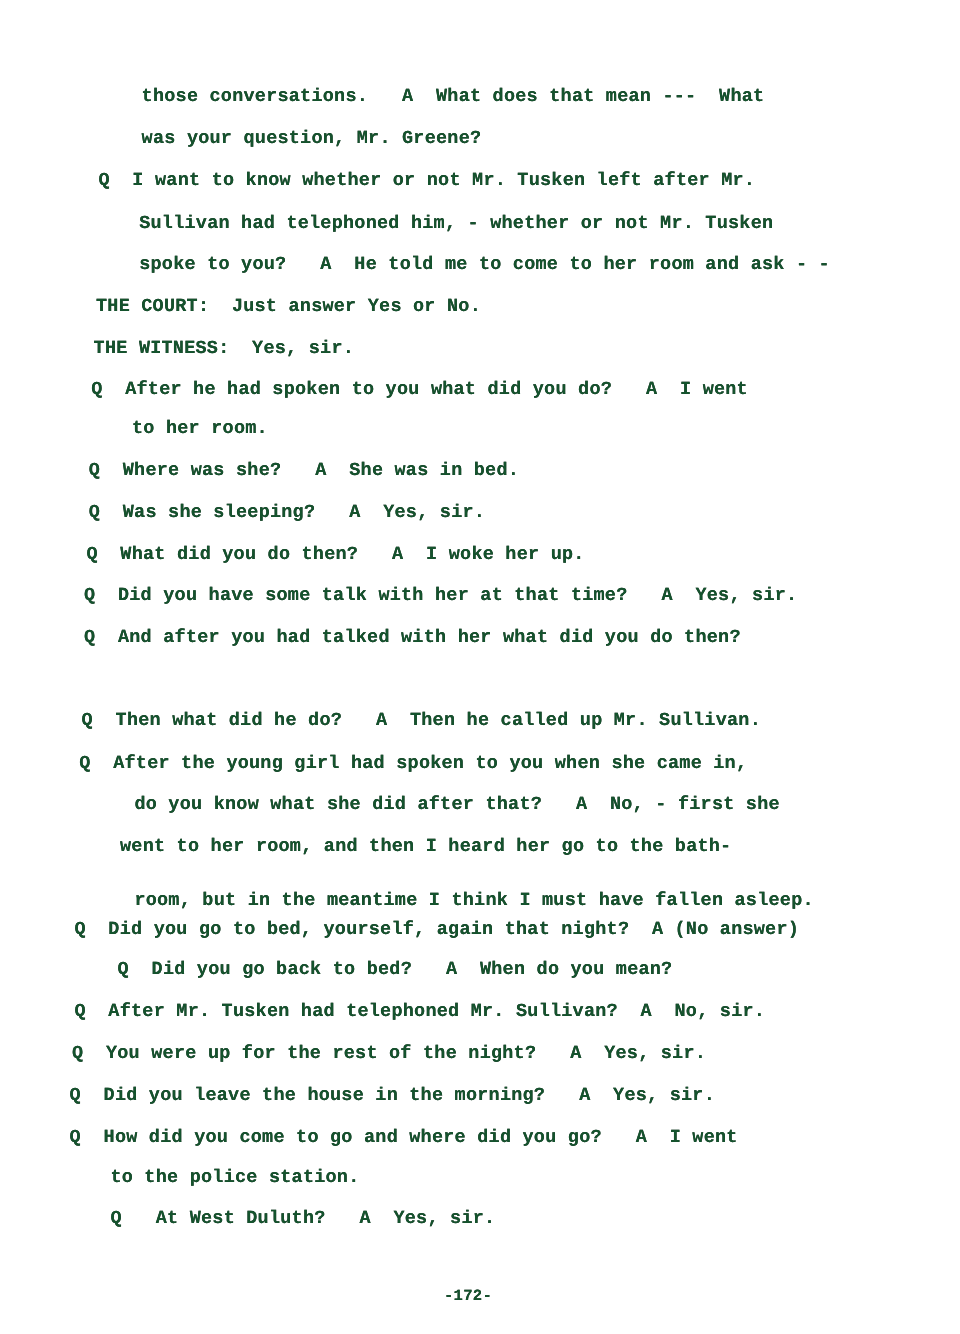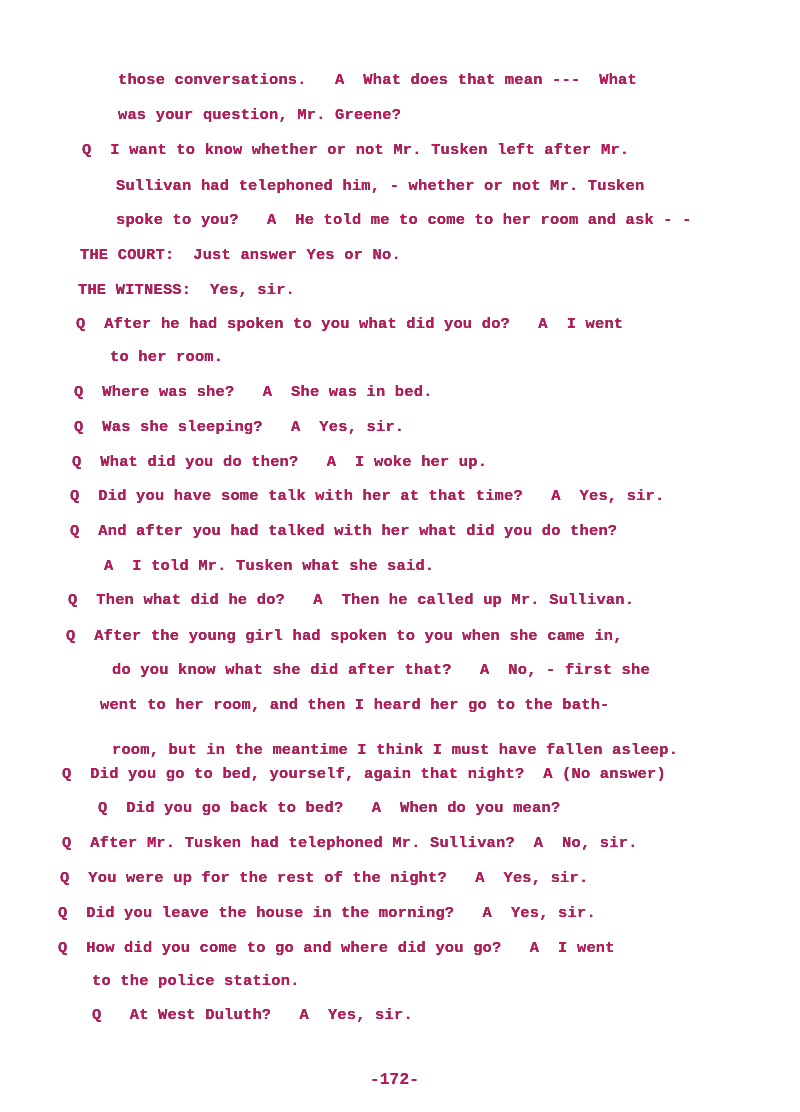--- a/index.html
+++ b/index.html
@@ -3,47 +3,46 @@
 <meta charset="utf-8">
 <style>
   html, body { margin:0; padding:0; background:#ffffff; }
   body { width:800px; height:1112px; position:relative; overflow:hidden; }
   .page { position:absolute; left:0; top:0; width:800px; height:1112px; background:#fff; }
   .line {
     position:absolute;
     white-space:pre;
     font-family:"Liberation Mono", "DejaVu Sans Mono", monospace;
     font-size:15.4px;
-    color:#be185d;
+    color:#14532d;
     letter-spacing:0.2px;
     line-height:20px;
     font-weight:bold;
     text-shadow:0 0 0.4px #333;
   }
-  .pagenum { font-size:16px; }
+  .pagenum { font-size:13px; }
 </style>
 </head>
 <body>
 
 <div class="page">
   <div class="line" style="left:118px;top:70px;">those conversations.   A  What does that mean ---  What</div>
   <div class="line" style="left:118px;top:105px;">was your question, Mr. Greene?</div>
   <div class="line" style="left:82px;top:140px;">Q  I want to know whether or not Mr. Tusken left after Mr.</div>
   <div class="line" style="left:116px;top:176px;">Sullivan had telephoned him, - whether or not Mr. Tusken</div>
   <div class="line" style="left:116px;top:210px;">spoke to you?   A  He told me to come to her room and ask - -</div>
   <div class="line" style="left:80px;top:245px;">THE COURT:  Just answer Yes or No.</div>
   <div class="line" style="left:78px;top:280px;">THE WITNESS:  Yes, sir.</div>
   <div class="line" style="left:76px;top:314px;">Q  After he had spoken to you what did you do?   A  I went</div>
   <div class="line" style="left:110px;top:347px;">to her room.</div>
   <div class="line" style="left:74px;top:382px;">Q  Where was she?   A  She was in bed.</div>
   <div class="line" style="left:74px;top:417px;">Q  Was she sleeping?   A  Yes, sir.</div>
   <div class="line" style="left:72px;top:452px;">Q  What did you do then?   A  I woke her up.</div>
   <div class="line" style="left:70px;top:486px;">Q  Did you have some talk with her at that time?   A  Yes, sir.</div>
   <div class="line" style="left:70px;top:521px;">Q  And after you had talked with her what did you do then?</div>
-  <div class="line" style="left:104px;top:556px;">A  I told Mr. Tusken what she said.</div>
   <div class="line" style="left:68px;top:590px;">Q  Then what did he do?   A  Then he called up Mr. Sullivan.</div>
   <div class="line" style="left:66px;top:626px;">Q  After the young girl had spoken to you when she came in,</div>
   <div class="line" style="left:88px;top:660px;margin-left:24px;">do you know what she did after that?   A  No, - first she</div>
   <div class="line" style="left:100px;top:695px;">went to her room, and then I heard her go to the bath-</div>
   <div class="line" style="left:100px;top:740px;margin-left:12px;">room, but in the meantime I think I must have fallen asleep.</div>
   <div class="line" style="left:62px;top:764px;">Q  Did you go to bed, yourself, again that night?  A (No answer)</div>
   <div class="line" style="left:62px;top:798px;margin-left:36px;">Q  Did you go back to bed?   A  When do you mean?</div>
   <div class="line" style="left:62px;top:833px;">Q  After Mr. Tusken had telephoned Mr. Sullivan?  A  No, sir.</div>
   <div class="line" style="left:60px;top:868px;">Q  You were up for the rest of the night?   A  Yes, sir.</div>
   <div class="line" style="left:58px;top:938px;">Q  How did you come to go and where did you go?   A  I went</div>

